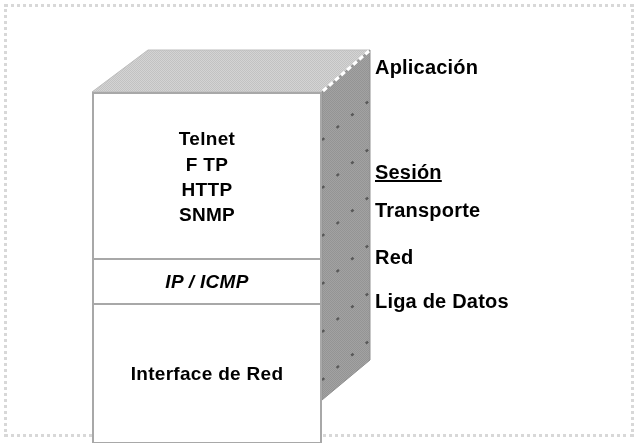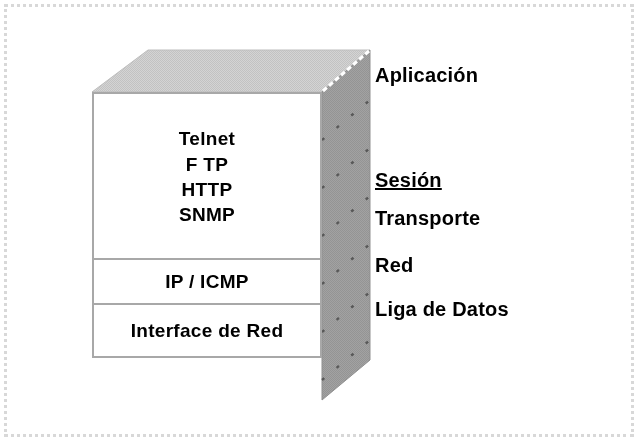--- a/index.html
+++ b/index.html
@@ -37,21 +37,21 @@
     width: 640px;
     height: 443px;
   }
 
   
   #stack {
     position: absolute;
     left: 92px;
     top: 92px;
     width: 230px;
-    height: 266px;
+    height: 352px;
     background: #ffffff;
     border: 2px solid #a8a8a8;
     box-sizing: border-box;
     display: flex;
     flex-direction: column;
   }
   .stack-cell {
     display: flex;
     flex-direction: column;
     align-items: center;
@@ -70,30 +70,31 @@
   .stack-cell.app .proto {
     line-height: 1.33;
   }
   .stack-cell.transport {
     flex: 0 0 45px;
     border-bottom: 2px solid #a8a8a8;
   }
   .stack-cell.internet {
     flex: 0 0 45px;
     border-bottom: 2px solid #a8a8a8;
+    font-style: italic;
   }
   .stack-cell.netif {
     flex: 1 1 auto;
   }
 
   
   #osi-labels {
     position: absolute;
     left: 375px;
-    top: 64px;
+    top: 56px;
     width: 250px;
     height: 330px;
   }
   .osi-label {
     position: absolute;
     left: 0;
     color: #000000;
     font-weight: bold;
     font-size: 20px;
     white-space: nowrap;

